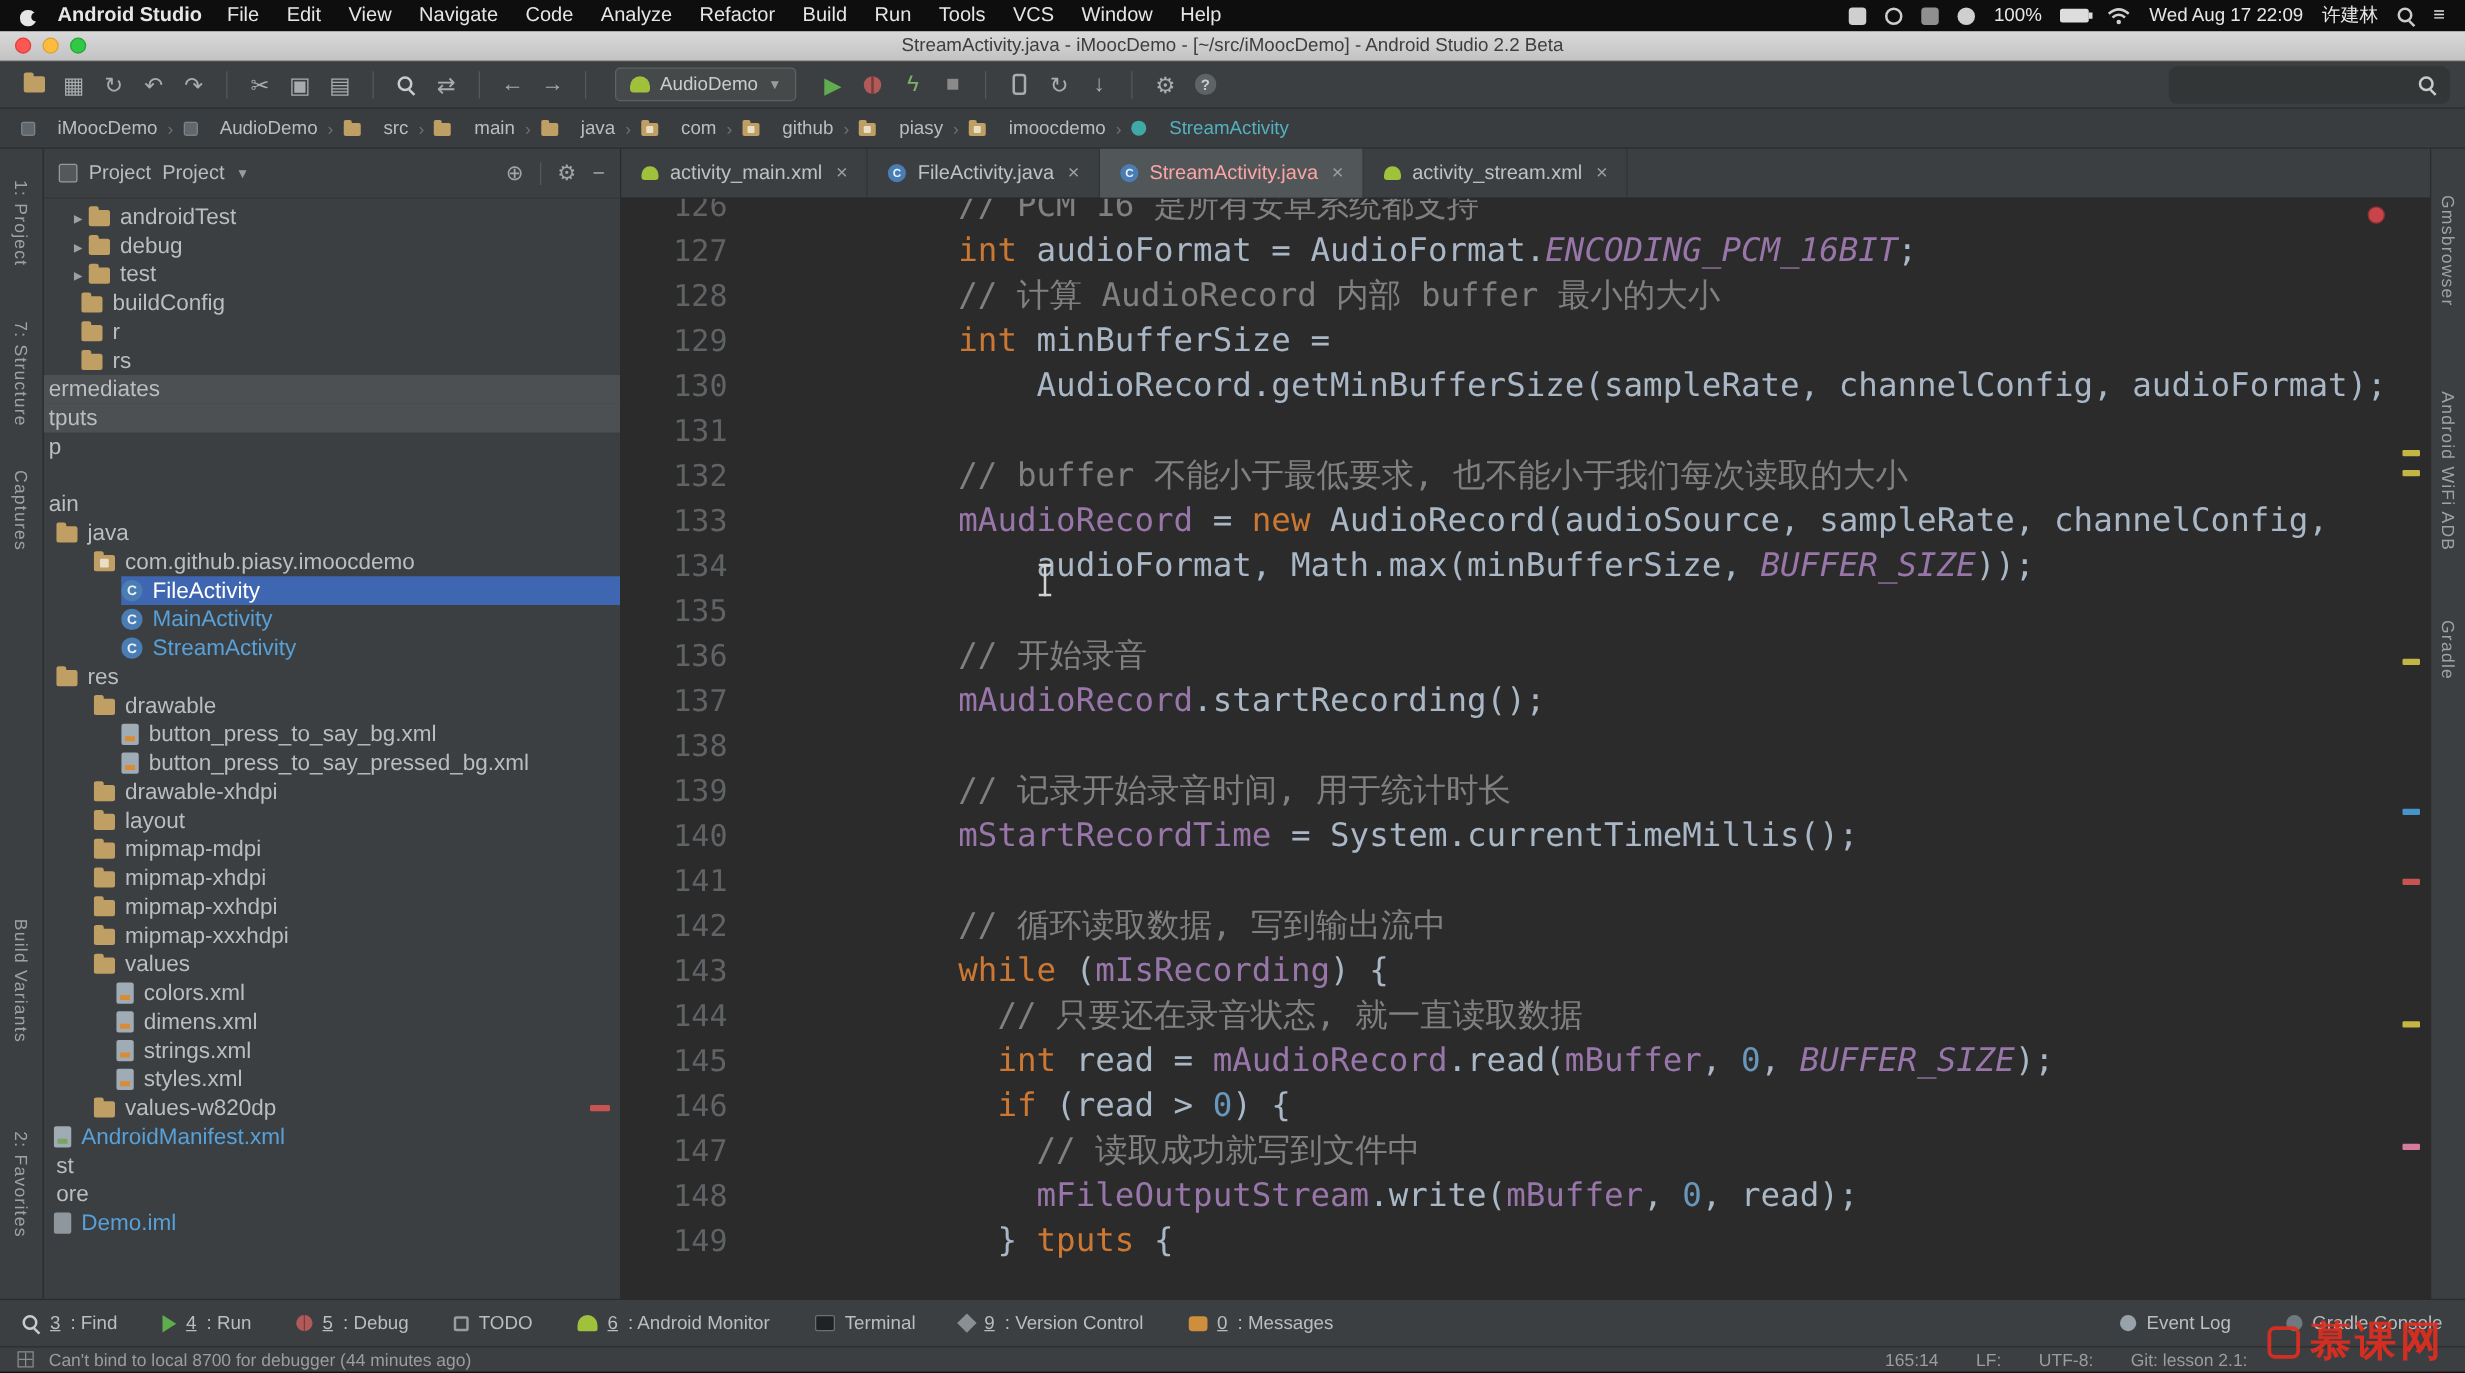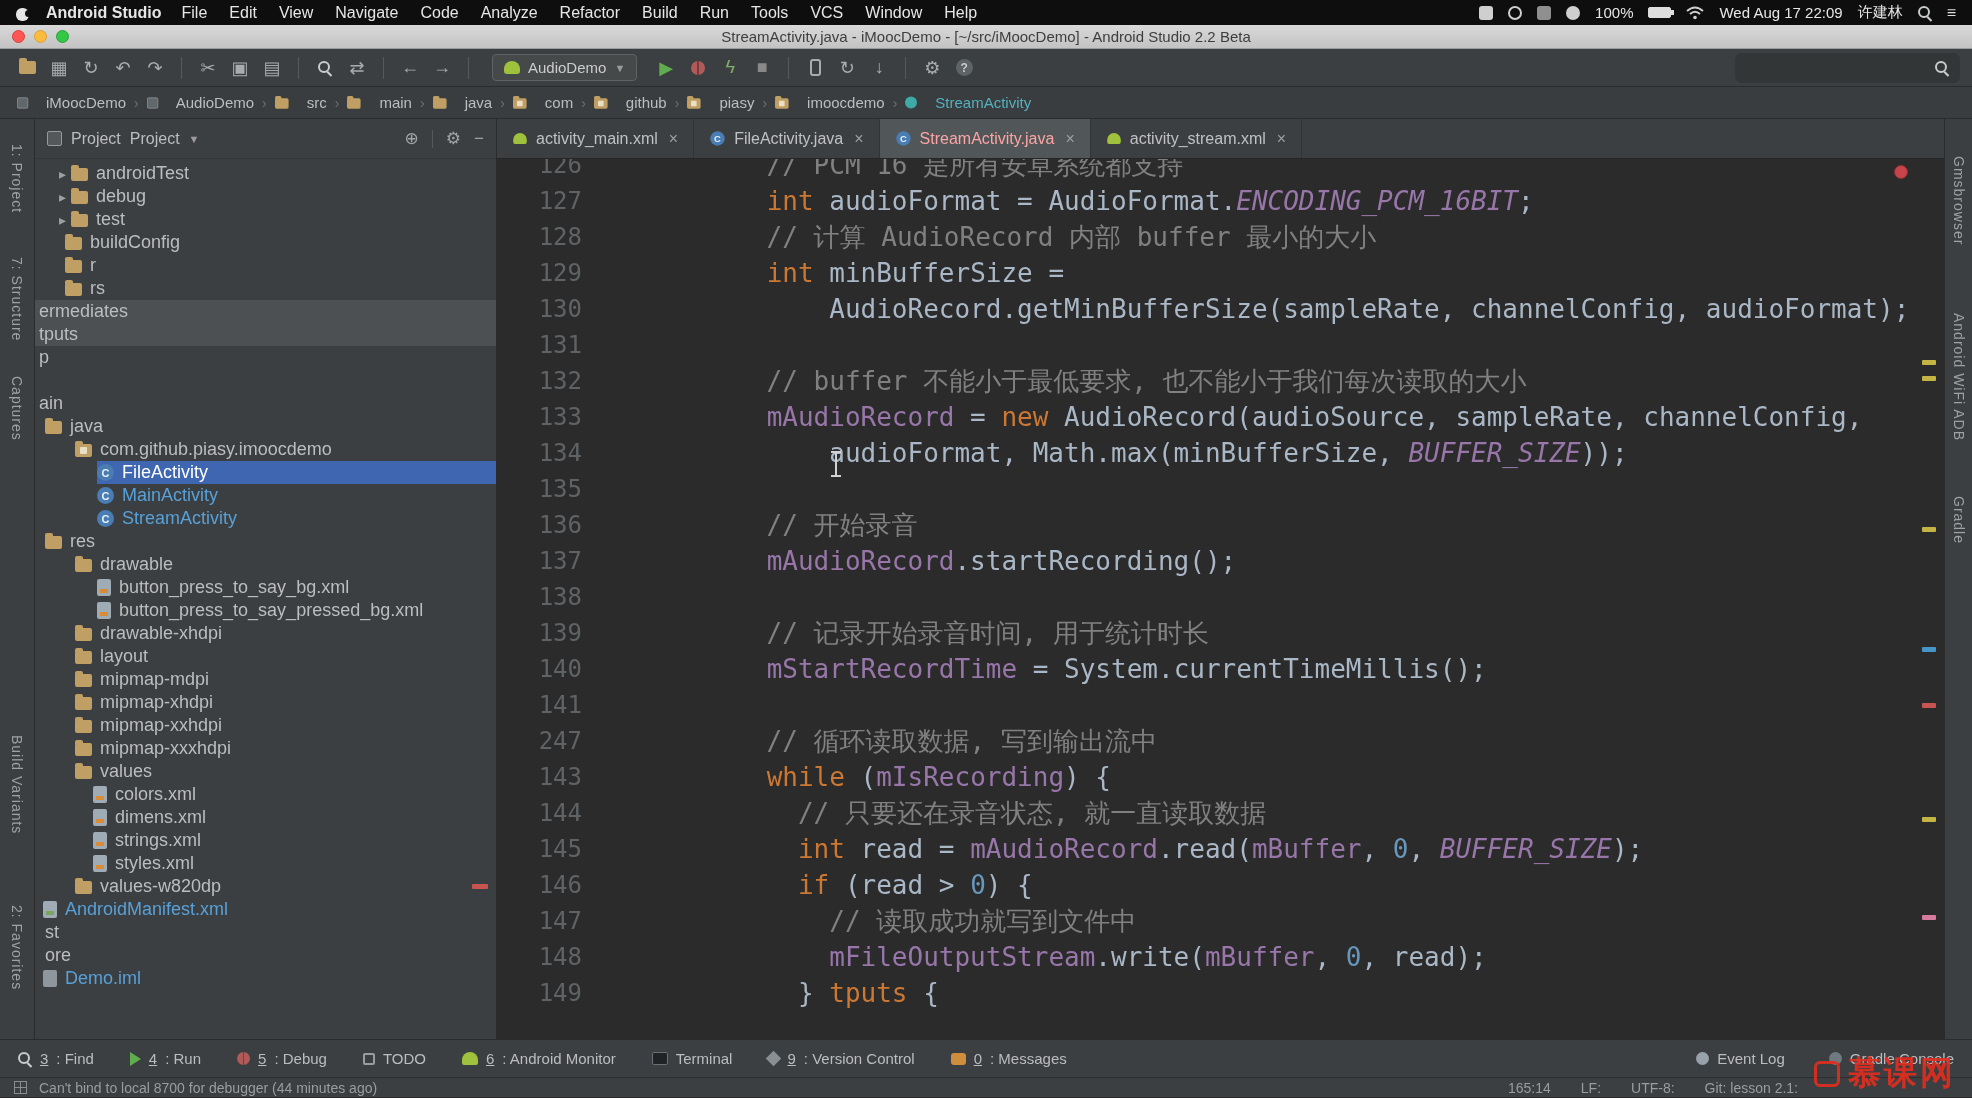--- a/index.html
+++ b/index.html
@@ -618,21 +618,21 @@
             <div class="cline"><span class="lnum">132</span><pre class="lcode"><span class="tk-cm">    // buffer 不能小于最低要求, 也不能小于我们每次读取的大小</span></pre></div>
             <div class="cline"><span class="lnum">133</span><pre class="lcode"><span class="tk-def">    </span><span class="tk-fld">mAudioRecord</span><span class="tk-def"> = </span><span class="tk-kw">new</span><span class="tk-def"> AudioRecord(audioSource, sampleRate, channelConfig,</span></pre></div>
             <div class="cline"><span class="lnum">134</span><pre class="lcode"><span class="tk-def">        audioFormat, Math.</span><span class="tk-stm">max</span><span class="tk-def">(minBufferSize, </span><span class="tk-cst">BUFFER_SIZE</span><span class="tk-def">));</span></pre></div>
             <div class="cline"><span class="lnum">135</span><pre class="lcode"></pre></div>
             <div class="cline"><span class="lnum">136</span><pre class="lcode"><span class="tk-cm">    // 开始录音</span></pre></div>
             <div class="cline"><span class="lnum">137</span><pre class="lcode"><span class="tk-def">    </span><span class="tk-fld">mAudioRecord</span><span class="tk-def">.startRecording();</span></pre></div>
             <div class="cline"><span class="lnum">138</span><pre class="lcode"></pre></div>
             <div class="cline"><span class="lnum">139</span><pre class="lcode"><span class="tk-cm">    // 记录开始录音时间, 用于统计时长</span></pre></div>
             <div class="cline"><span class="lnum">140</span><pre class="lcode"><span class="tk-def">    </span><span class="tk-fld">mStartRecordTime</span><span class="tk-def"> = System.</span><span class="tk-stm">currentTimeMillis</span><span class="tk-def">();</span></pre></div>
             <div class="cline"><span class="lnum">141</span><pre class="lcode"></pre></div>
-            <div class="cline"><span class="lnum">247</span><pre class="lcode"><span class="tk-cm">    // 循环读取数据, 写到输出流中</span></pre></div>
+            <div class="cline"><span class="lnum">142</span><pre class="lcode"><span class="tk-cm">    // 循环读取数据, 写到输出流中</span></pre></div>
             <div class="cline"><span class="lnum">143</span><pre class="lcode"><span class="tk-def">    </span><span class="tk-kw">while</span><span class="tk-def"> (</span><span class="tk-fld">mIsRecording</span><span class="tk-def">) {</span></pre></div>
             <div class="cline"><span class="lnum">144</span><pre class="lcode"><span class="tk-cm">      // 只要还在录音状态, 就一直读取数据</span></pre></div>
             <div class="cline"><span class="lnum">145</span><pre class="lcode"><span class="tk-def">      </span><span class="tk-kw">int</span><span class="tk-def"> read = </span><span class="tk-fld">mAudioRecord</span><span class="tk-def">.read(</span><span class="tk-fld">mBuffer</span><span class="tk-def">, </span><span class="tk-num">0</span><span class="tk-def">, </span><span class="tk-cst">BUFFER_SIZE</span><span class="tk-def">);</span></pre></div>
             <div class="cline"><span class="lnum">146</span><pre class="lcode"><span class="tk-def">      </span><span class="tk-kw">if</span><span class="tk-def"> (read &gt; </span><span class="tk-num">0</span><span class="tk-def">) {</span></pre></div>
             <div class="cline"><span class="lnum">147</span><pre class="lcode"><span class="tk-cm">        // 读取成功就写到文件中</span></pre></div>
             <div class="cline"><span class="lnum">148</span><pre class="lcode"><span class="tk-def">        </span><span class="tk-fld">mFileOutputStream</span><span class="tk-def">.write(</span><span class="tk-fld">mBuffer</span><span class="tk-def">, </span><span class="tk-num">0</span><span class="tk-def">, read);</span></pre></div>
             <div class="cline"><span class="lnum">149</span><pre class="lcode"><span class="tk-def">      } </span><span class="tk-kw">tputs</span><span class="tk-def"> {</span></pre></div>
           </div>
         <div class="ibeam"></div>
         <div class="error-badge"></div>

